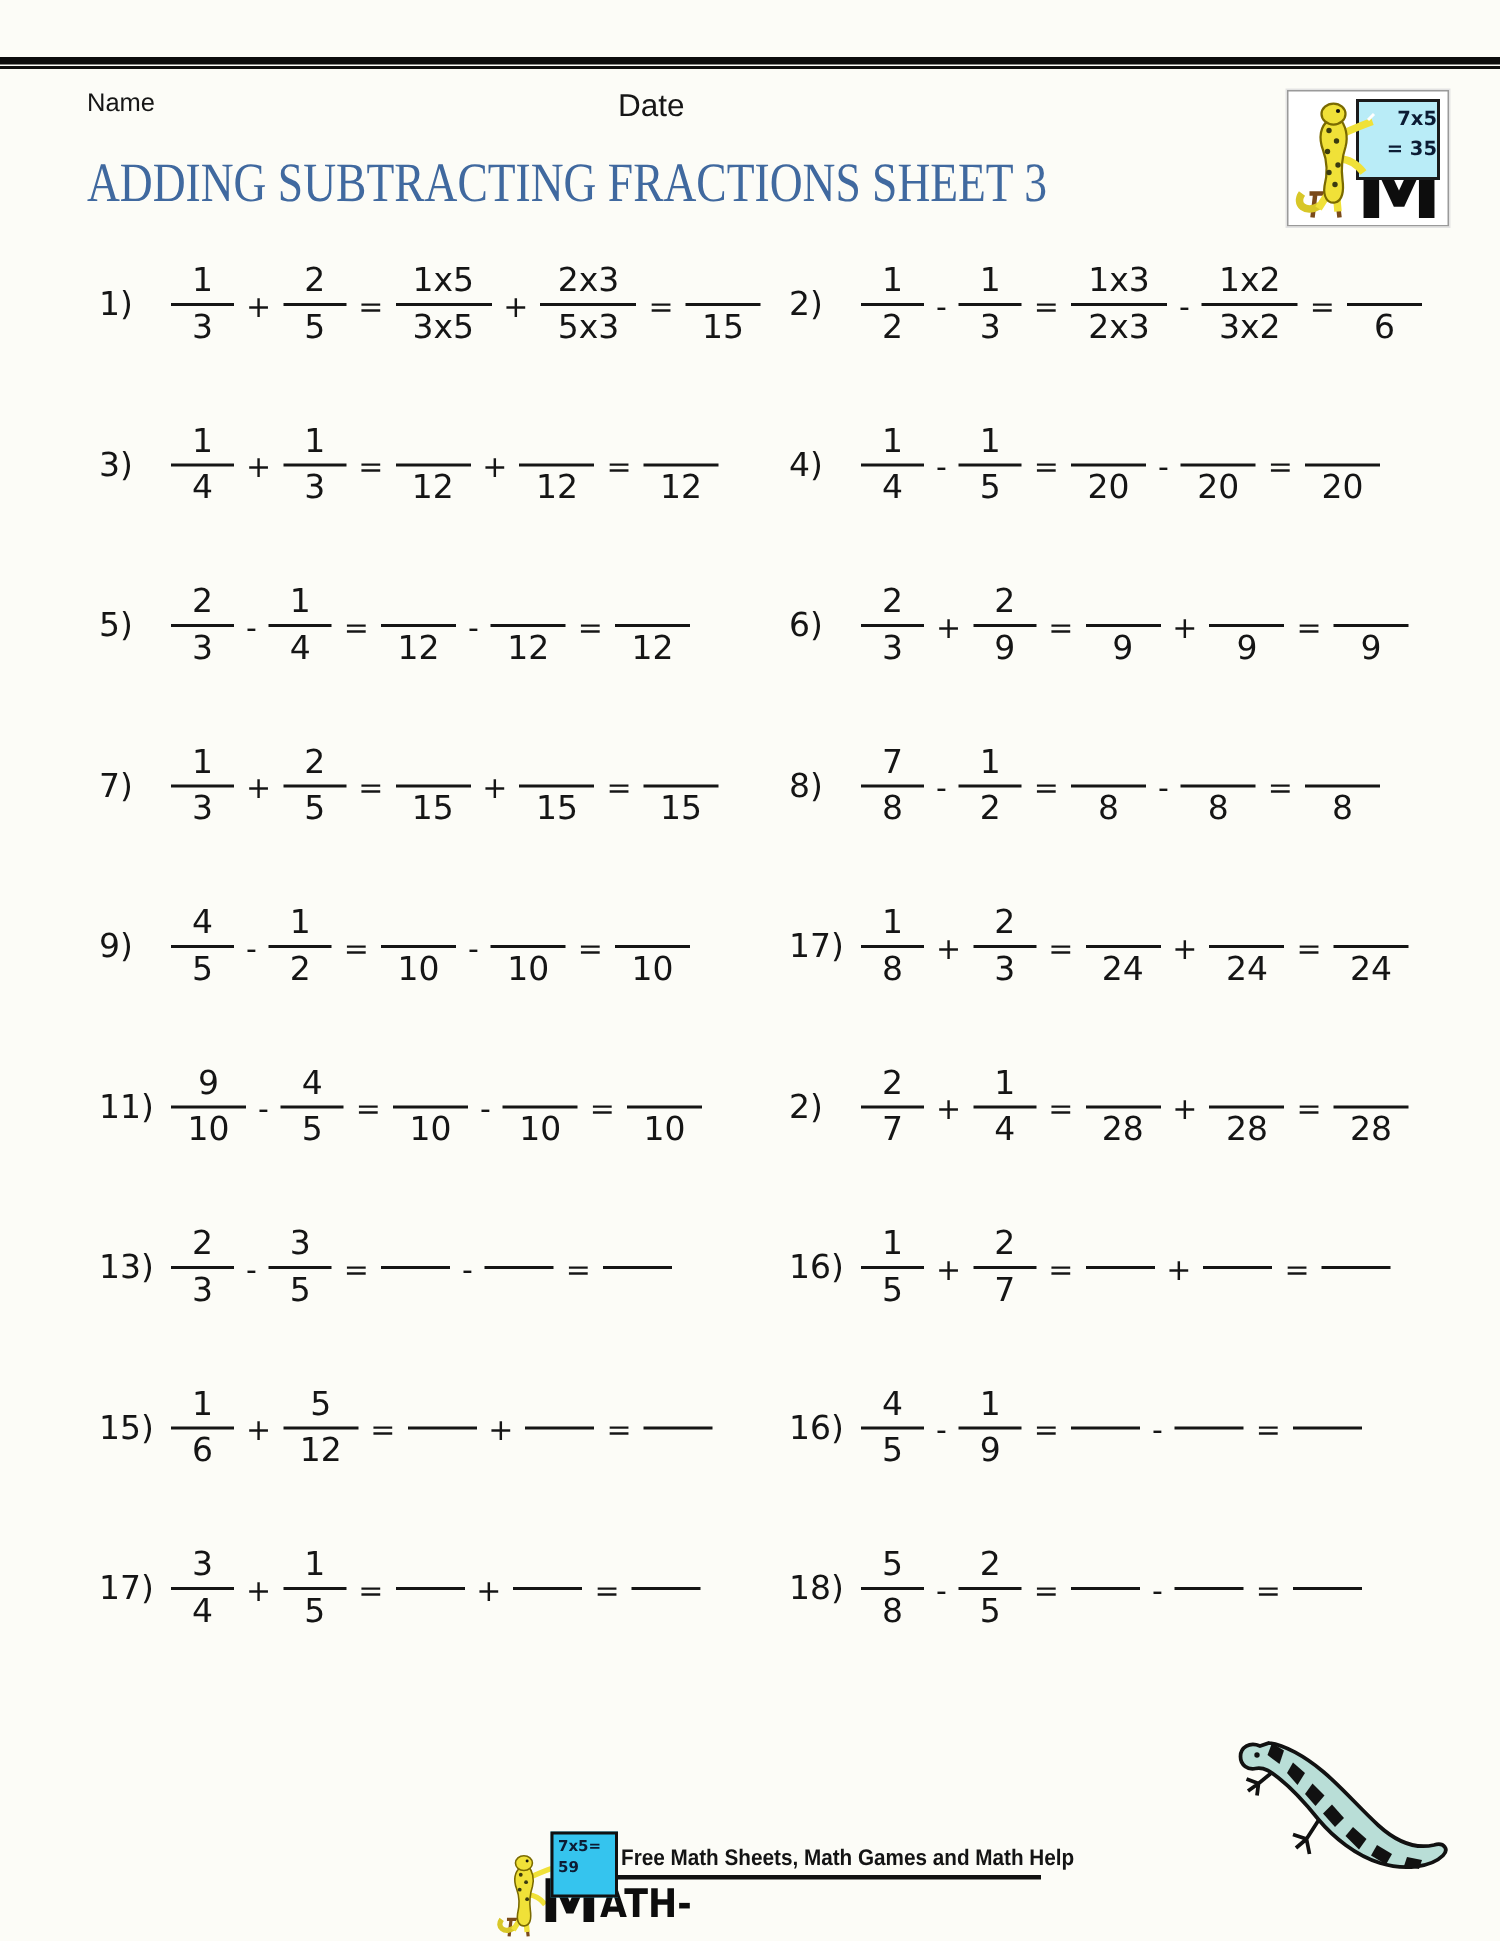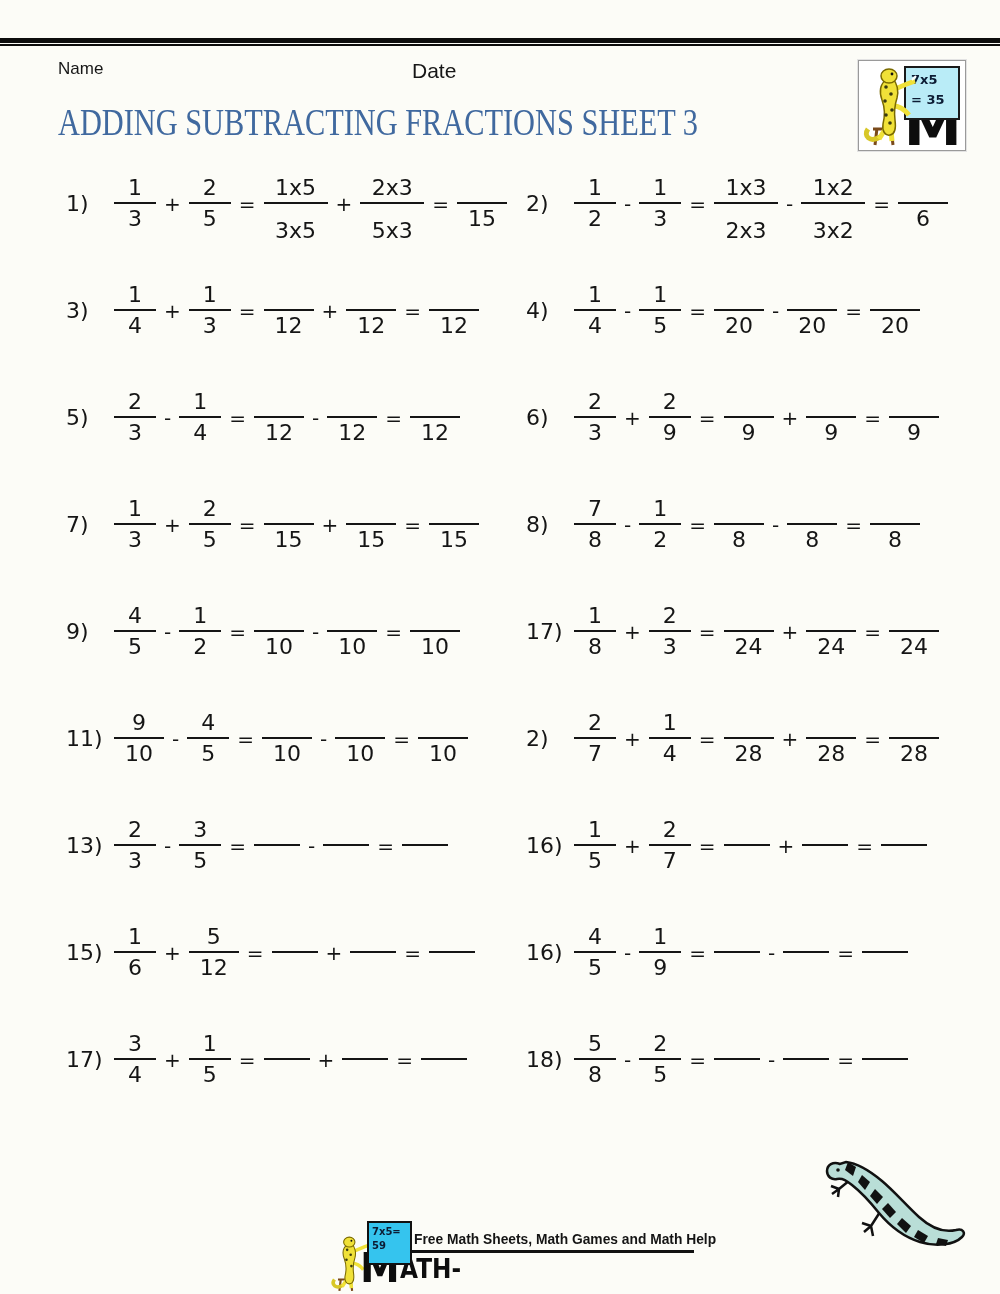--- a/index.html
+++ b/index.html
@@ -14,33 +14,33 @@
               font-size:37px;color:#40699f;white-space:nowrap;transform:scaleX(.82);
               transform-origin:left top;letter-spacing:0px;}
   
   .logo-box{position:absolute;left:858px;top:60px;width:106px;height:89px;background:#ffffff;
             border:1px solid #9a9a9a;outline:1px solid #e3e3e3;}
   .logo-m{position:absolute;right:3px;bottom:-4px;font-family:"DejaVu Sans",sans-serif;
           font-weight:bold;font-size:54px;line-height:1;color:#0d0d0d;z-index:1;
           transform:scaleX(1.08);transform-origin:right bottom;}
   .board{position:absolute;right:5px;top:5px;width:47px;height:48px;background:#b9ecf7;
          border:2px solid #1a1a1a;z-index:2;font-family:"DejaVu Sans",sans-serif;
-         font-size:13px;font-weight:bold;line-height:1.5;padding:2px 0 0 5px;color:#0c1c34;}
+         font-size:13px;font-weight:bold;line-height:1.5;padding:2px 0 0 5px;color:#0c1c34;text-align:right;}
   .logo-sal{position:absolute;left:3px;top:5px;z-index:3;}
   
   .problems{position:absolute;top:150px;left:66px;right:8px;}
   .prow{height:107px;display:grid;grid-template-columns:460px 1fr;align-items:center;}
   .problem{display:flex;align-items:center;gap:6px;font-family:"DejaVu Sans",sans-serif;color:#151515;}
   .plabel{font-size:22px;min-width:42px;}
   .frac{display:inline-flex;flex-direction:column;align-items:center;}
   .fnum,.fden{box-sizing:border-box;height:31px;line-height:30px;font-size:22px;
               padding:0 5px;text-align:center;min-width:42px;}
   .fnum{border-bottom:2px solid #151515;}
   .wide .fnum,.wide .fden{min-width:50px;}
-  .expr .fnum,.expr .fden{min-width:64px;margin-top:12px;}
+  .expr .fnum,.expr .fden{min-width:64px;}
   .ansden .fnum,.ansden .fden{min-width:50px;}
   .blank .fnum,.blank .fden{min-width:46px;}
   .op{font-size:20px;margin:0 2px;}
   
   .footer{position:absolute;left:330px;top:1196px;width:410px;height:78px;margin-top:23px;}
   .f-sal{position:absolute;left:0px;top:16px;}
   .f-board{position:absolute;left:37px;top:2px;width:38px;height:38px;background:#35c4ee;
            border:2px solid #111;font-family:"DejaVu Sans",sans-serif;font-size:10px;
            font-weight:bold;line-height:1.4;padding:2px 0 0 3px;color:#0c1c34;z-index:2;}
   .f-tagline{position:absolute;left:84px;top:11px;width:300px;text-align:center;

